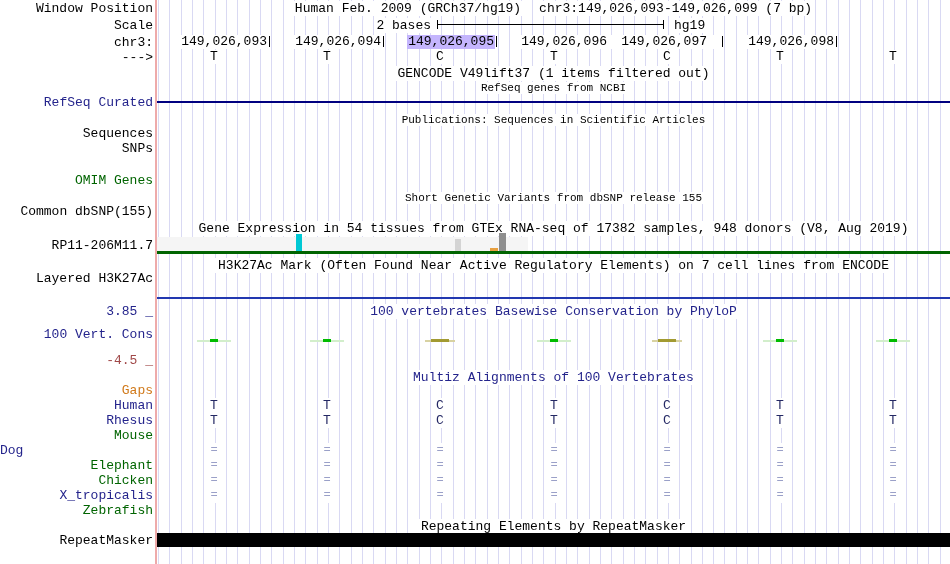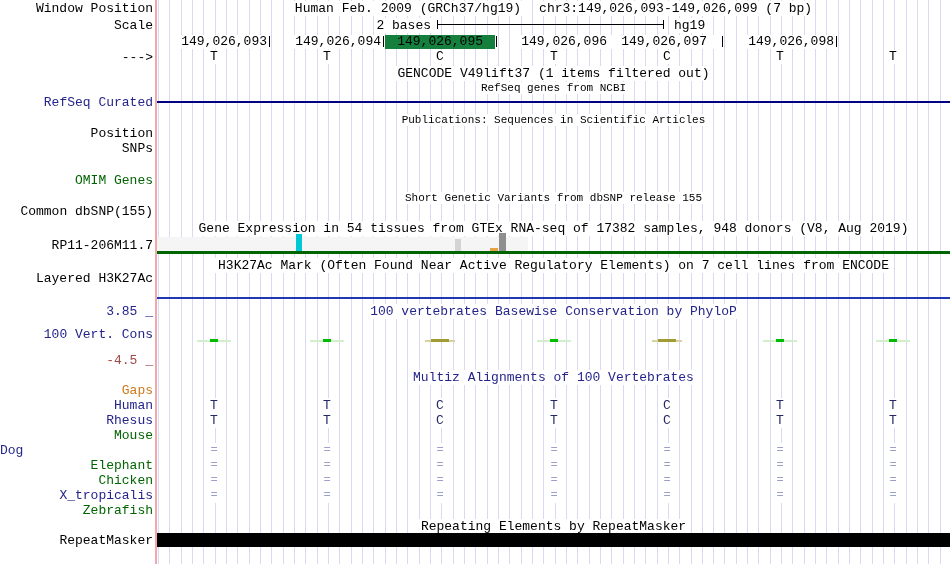--- a/index.html
+++ b/index.html
@@ -37,27 +37,28 @@
     <span>chr3:149,026,093-149,026,099 (7 bp)</span>
   </div>
 
   <div class="llabel" style="top:18px">Scale</div>
   <div class="sbtext" style="right:517px">2 bases</div>
   <div style="position:absolute;left:437px;top:24px;width:226px;height:1px;background:#000;"></div>
   <div style="position:absolute;left:437px;top:20px;width:1px;height:9px;background:#000;"></div>
   <div style="position:absolute;left:663px;top:20px;width:1px;height:9px;background:#000;"></div>
   <div class="sbtext" style="left:672px">hg19</div>
 
+  <div class="llabel" style="top:35px">chr3:</div>
   <div class="llabel" style="top:50px">---&gt;</div>
   <div id="ruler-layer">
       <div style="position: absolute; top: 35px; right: 682px; height: 14px; line-height: 14px; background: rgb(255, 255, 255); padding: 0px 1px;">149,026,093</div>
       <div style="position: absolute; top: 36px; left: 269px; width: 1px; height: 11px; background: rgb(0, 0, 0);"></div>
       <div style="position: absolute; top: 35px; right: 568px; height: 14px; line-height: 14px; background: rgb(255, 255, 255); padding: 0px 1px;">149,026,094</div>
       <div style="position: absolute; top: 36px; left: 383px; width: 1px; height: 11px; background: rgb(0, 0, 0);"></div>
-      <div style="position: absolute; top: 35px; right: 455px; height: 14px; line-height: 14px; background: #15803d; padding: 0px 12px;">149,026,095</div>
+      <div style="position: absolute; top: 35px; right: 455px; height: 14px; line-height: 14px; background: #c4b5fd; padding: 0px 1px;">149,026,095</div>
       <div style="position: absolute; top: 36px; left: 496px; width: 1px; height: 11px; background: rgb(0, 0, 0);"></div>
       <div style="position: absolute; top: 35px; right: 342px; height: 14px; line-height: 14px; background: rgb(255, 255, 255); padding: 0px 1px;">149,026,096</div>
       <div style="position: absolute; top: 36px; left: 609px; width: 1px; height: 11px; background: rgb(0, 0, 0);"></div>
       <div style="position: absolute; top: 35px; right: 229px; height: 14px; line-height: 14px; background: rgb(255, 255, 255); padding: 0px 14px;">149,026,097</div>
       <div style="position: absolute; top: 36px; left: 722px; width: 1px; height: 11px; background: rgb(0, 0, 0);"></div>
       <div style="position: absolute; top: 35px; right: 115px; height: 14px; line-height: 14px; background: rgb(255, 255, 255); padding: 0px 1px;">149,026,098</div>
       <div style="position: absolute; top: 36px; left: 836px; width: 1px; height: 11px; background: rgb(0, 0, 0);"></div>
       <div style="position: absolute; top: 50px; left: 207px; width: 14px; height: 14px; line-height: 14px; text-align: center; background: rgb(255, 255, 255);">T</div>
       <div style="position: absolute; top: 50px; left: 320px; width: 14px; height: 14px; line-height: 14px; text-align: center; background: rgb(255, 255, 255);">T</div>
       <div style="position: absolute; top: 50px; left: 433px; width: 14px; height: 14px; line-height: 14px; text-align: center; background: rgb(255, 255, 255);">C</div>
@@ -66,21 +67,21 @@
       <div style="position: absolute; top: 50px; left: 773px; width: 14px; height: 14px; line-height: 14px; text-align: center; background: rgb(255, 255, 255);">T</div>
       <div style="position: absolute; top: 50px; left: 886px; width: 14px; height: 14px; line-height: 14px; text-align: center; background: rgb(255, 255, 255);">T</div>
     </div>
 
   <div class="ctitle" style="top:66px"><span>GENCODE V49lift37 (1 items filtered out)</span></div>
   <div class="ctitle small" style="top:81px"><span>RefSeq genes from NCBI</span></div>
   <div class="llabel navy" style="top:95px">RefSeq Curated</div>
   <div class="hline" style="top:101px;height:2px;background:var(--refseq_line);"></div>
 
   <div class="ctitle small" style="top:113px"><span>Publications: Sequences in Scientific Articles</span></div>
-  <div class="llabel" style="top:126px">Position</div>
+  <div class="llabel" style="top:126px">Sequences</div>
   <div class="llabel" style="top:141px">SNPs</div>
 
   <div class="llabel green" style="top:173px">OMIM Genes</div>
 
   <div class="ctitle small" style="top:191px"><span>Short Genetic Variants from dbSNP release 155</span></div>
   <div class="llabel" style="top:204px">Common dbSNP(155)</div>
 
   <div class="ctitle" style="top:221px"><span>Gene Expression in 54 tissues from GTEx RNA-seq of 17382 samples, 948 donors (V8, Aug 2019)</span></div>
   <div style="position:absolute;left:157px;top:237px;width:371px;height:14px;background:var(--gtex_band);"></div>
   <div class="llabel" style="top:238px">RP11-206M11.7</div>

